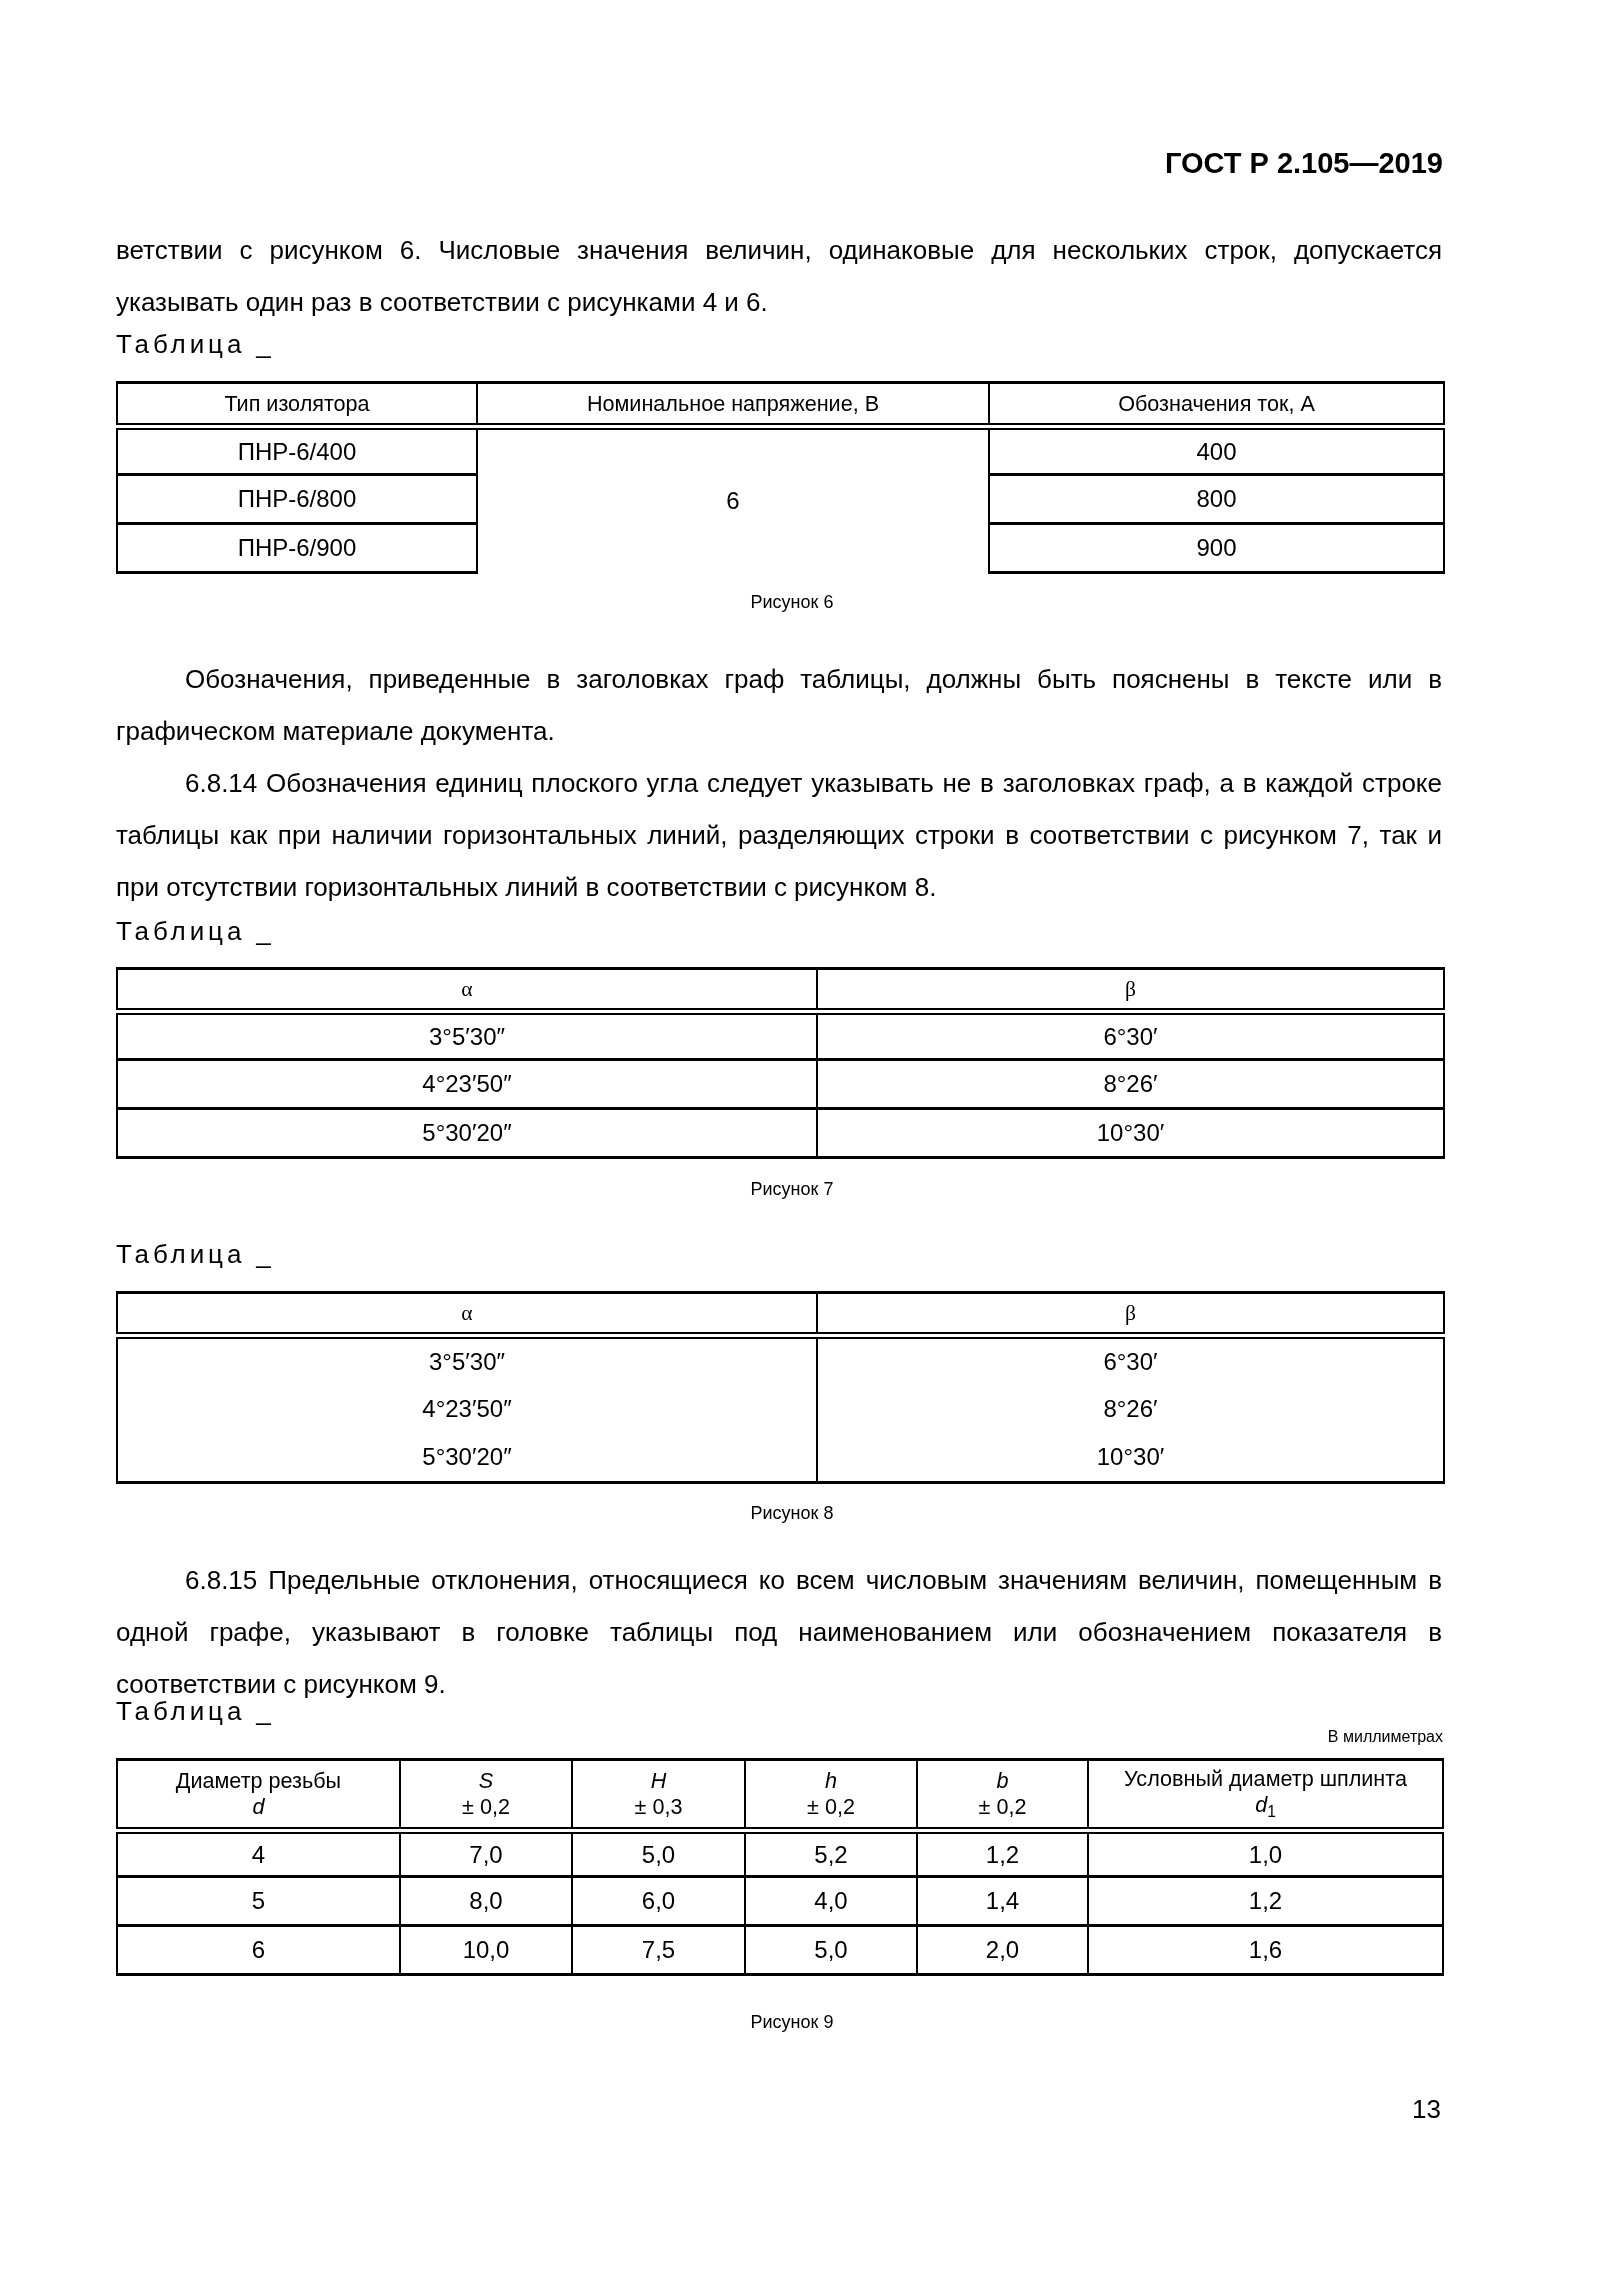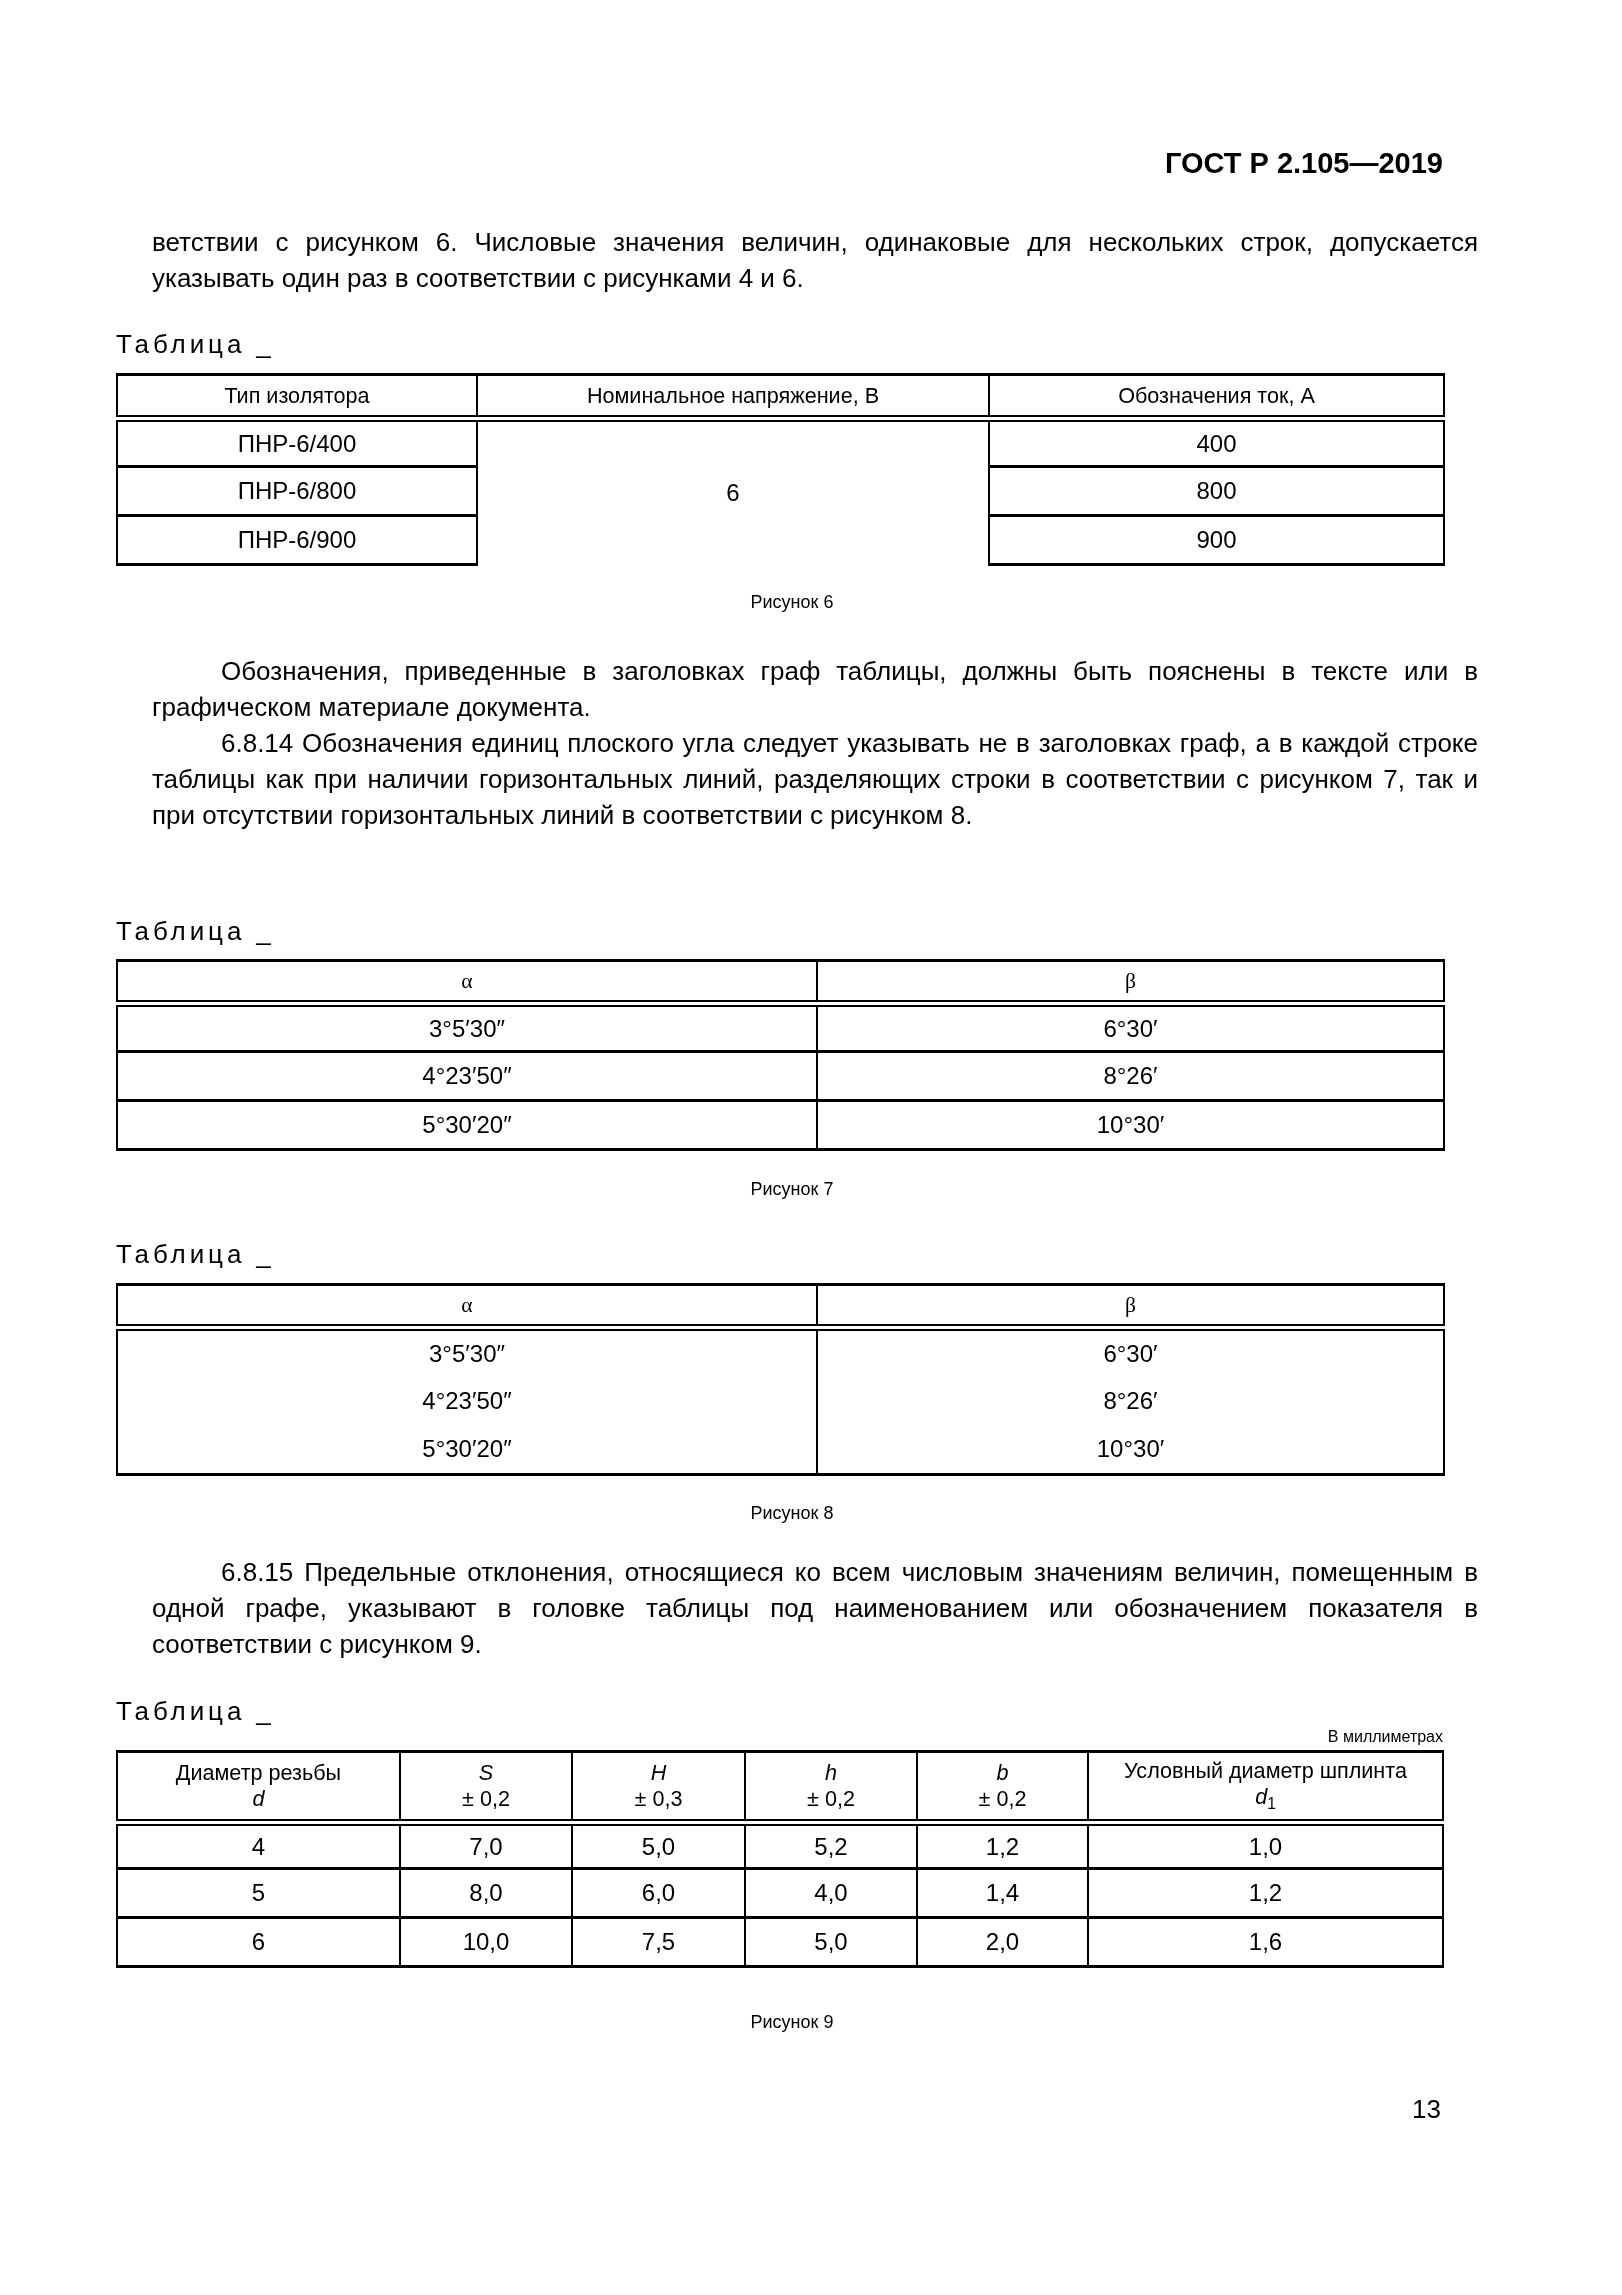--- a/index.html
+++ b/index.html
@@ -2,29 +2,29 @@
 <html style="font-size:10.5px"><head>
 <meta charset="utf-8">
 <style>
   html, body { margin: 0; padding: 0; background: #ffffff; }
   body {
     width: 1623px; height: 2295px; position: relative; overflow: hidden;
     font-family: "Liberation Sans", sans-serif; color: #000; font-size: 26px;
   }
   .abs { position: absolute; }
   .hdr { right: 180px; top: 147px; font-weight: bold; font-size: 29px; }
-  .para { left: 116px; width: 1326px; line-height: 36px; text-align: justify; margin-left: 36px; }
+  .para { left: 116px; width: 1326px; line-height: 52px; text-align: justify; }
   .para p { margin: 0; }
   .para p.ind { text-indent: 69px; }
   .tcap { left: 116px; letter-spacing: 3.9px; font-size: 26px; }
   .units { right: 180px; font-size: 16px; }
   .fig { left: 129px; width: 1326px; text-align: center; font-size: 18px; }
   table.gt {
     position: absolute; left: 116px; border-collapse: collapse;
-    font-size: 24px; table-layout: fixed;
+    font-size: 24px; table-layout: fixed; margin-top: 8px;
   }
   table.gt td, table.gt th {
     border-left: 2px solid #000; border-right: 2px solid #000;
     text-align: center; vertical-align: middle; padding: 0; font-weight: normal;
   }
   table.gt thead tr { border-top: 3.9px solid #000; }
   table.gt thead th { border-bottom: 7.9px double #000; font-size: 21.6px; }
   table.gt tbody tr.sep td { border-top: 3.3px solid #000; }
   table.gt tbody tr:last-child td { border-bottom: 3.9px solid #000; }
   .greek { font-family: "Liberation Serif", serif; font-size: 26px; }

